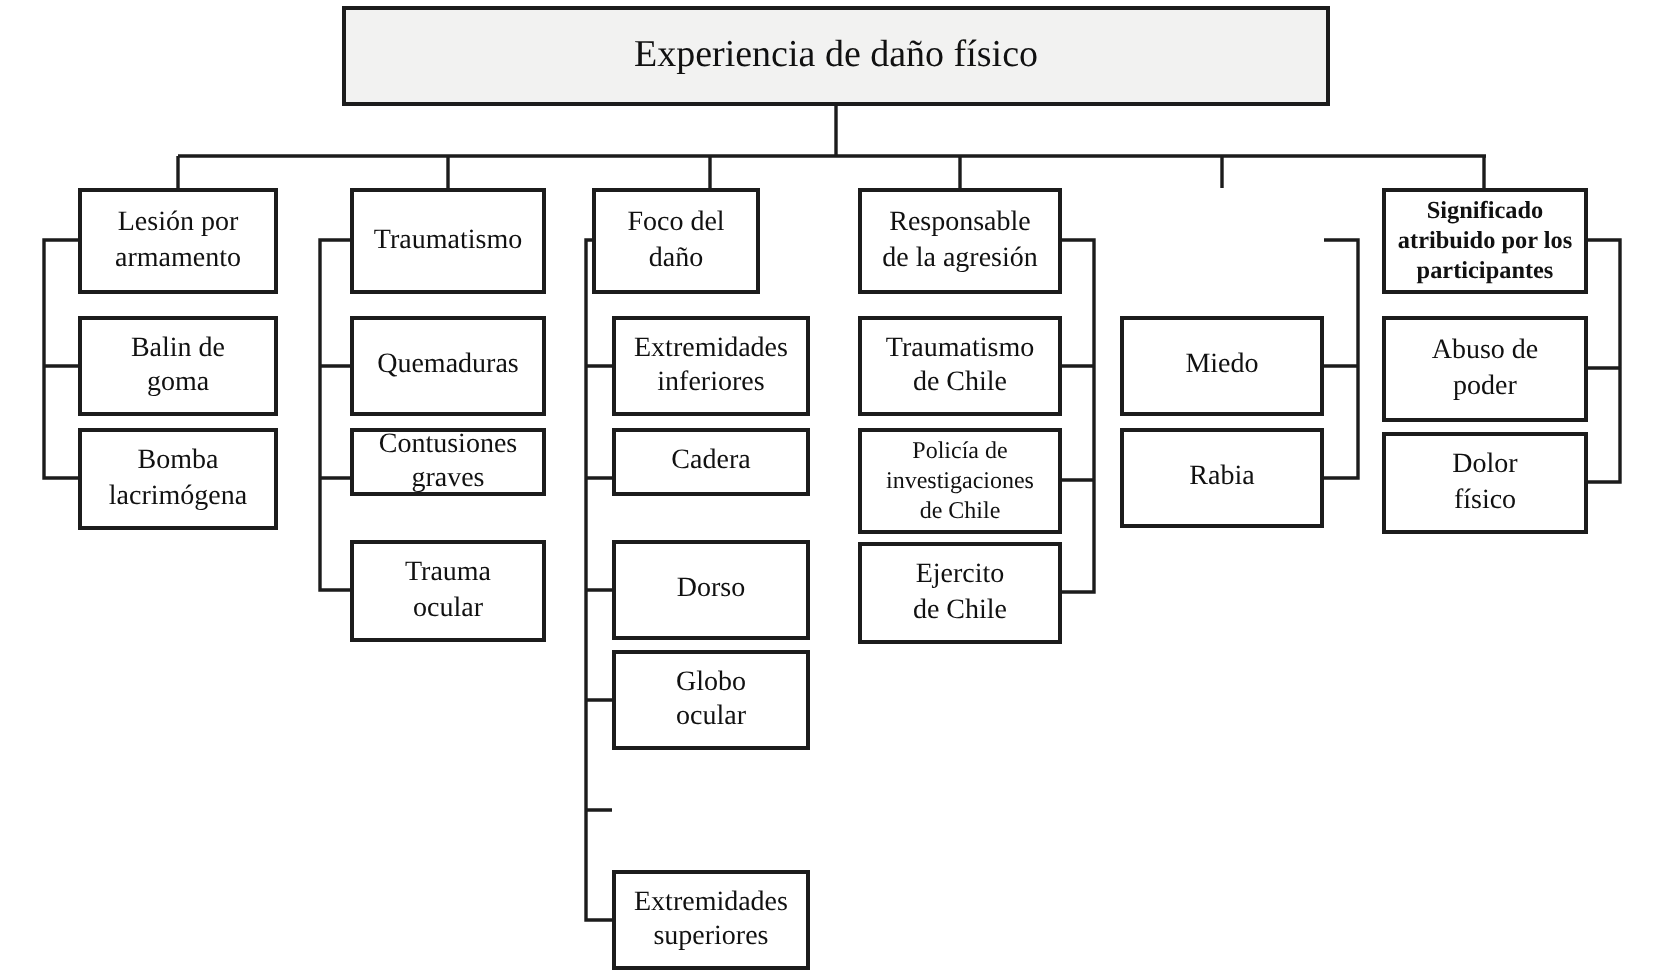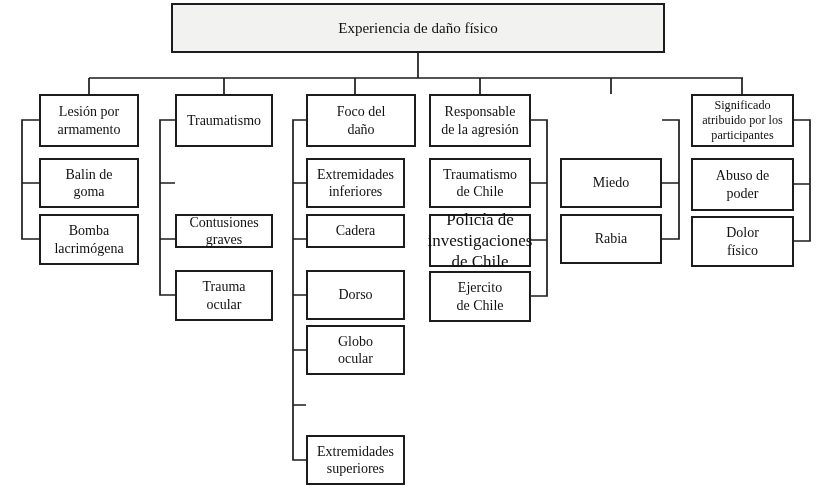--- a/index.html
+++ b/index.html
@@ -32,27 +32,28 @@
     align-items: center;
     justify-content: center;
     text-align: center;
     font-size: 14px;
     line-height: 1.25;
     white-space: pre-line;
     z-index: 2;
   }
   .root {
     background: #f2f2f1;
-    font-size: 15px;
+    font-size: 19px;
   }
   .small {
     font-size: 12.2px;
+    font-weight: bold;
   }
   .mid {
-    font-size: 17px;
+    font-size: 12px;
   }
 </style>
 </head>
 <body>
 
 <div class="diagram">
 
   <svg class="connectors" viewBox="0 0 830 490" xmlns="http://www.w3.org/2000/svg">
     <g fill="none" stroke="#1c1c1c" stroke-width="1.7">
 
@@ -71,26 +72,27 @@
   <div class="box root" style="left:171px;top:3px;width:494px;height:50px">Experiencia de daño físico</div>
 
   <div class="box" style="left:39px;top:94px;width:100px;height:53px">Lesión por
 armamento</div>
   <div class="box" style="left:39px;top:214px;width:100px;height:51px">Bomba
 lacrimógena</div>
   <div class="box" style="left:39px;top:158px;width:100px;height:50px">Balin de
 goma</div>
 
   <div class="box" style="left:175px;top:94px;width:98px;height:53px">Traumatismo</div>
+  <div class="box" style="left:175px;top:158px;width:98px;height:50px">Quemaduras</div>
   <div class="box" style="left:175px;top:214px;width:98px;height:34px">Contusiones
 graves</div>
   <div class="box" style="left:175px;top:270px;width:98px;height:51px">Trauma
 ocular</div>
 
-  <div class="box" style="left:306px;top:94px;width:110px;height:53px">Foco del
+  <div class="box" style="left:296px;top:94px;width:84px;height:53px">Foco del
 daño</div>
   <div class="box" style="left:306px;top:158px;width:99px;height:50px">Extremidades
 inferiores</div>
   <div class="box" style="left:306px;top:214px;width:99px;height:34px">Cadera</div>
   <div class="box" style="left:306px;top:270px;width:99px;height:50px">Dorso</div>
   <div class="box" style="left:306px;top:325px;width:99px;height:50px">Globo
 ocular</div>
   <div class="box" style="left:306px;top:435px;width:99px;height:50px">Extremidades
 superiores</div>
 

